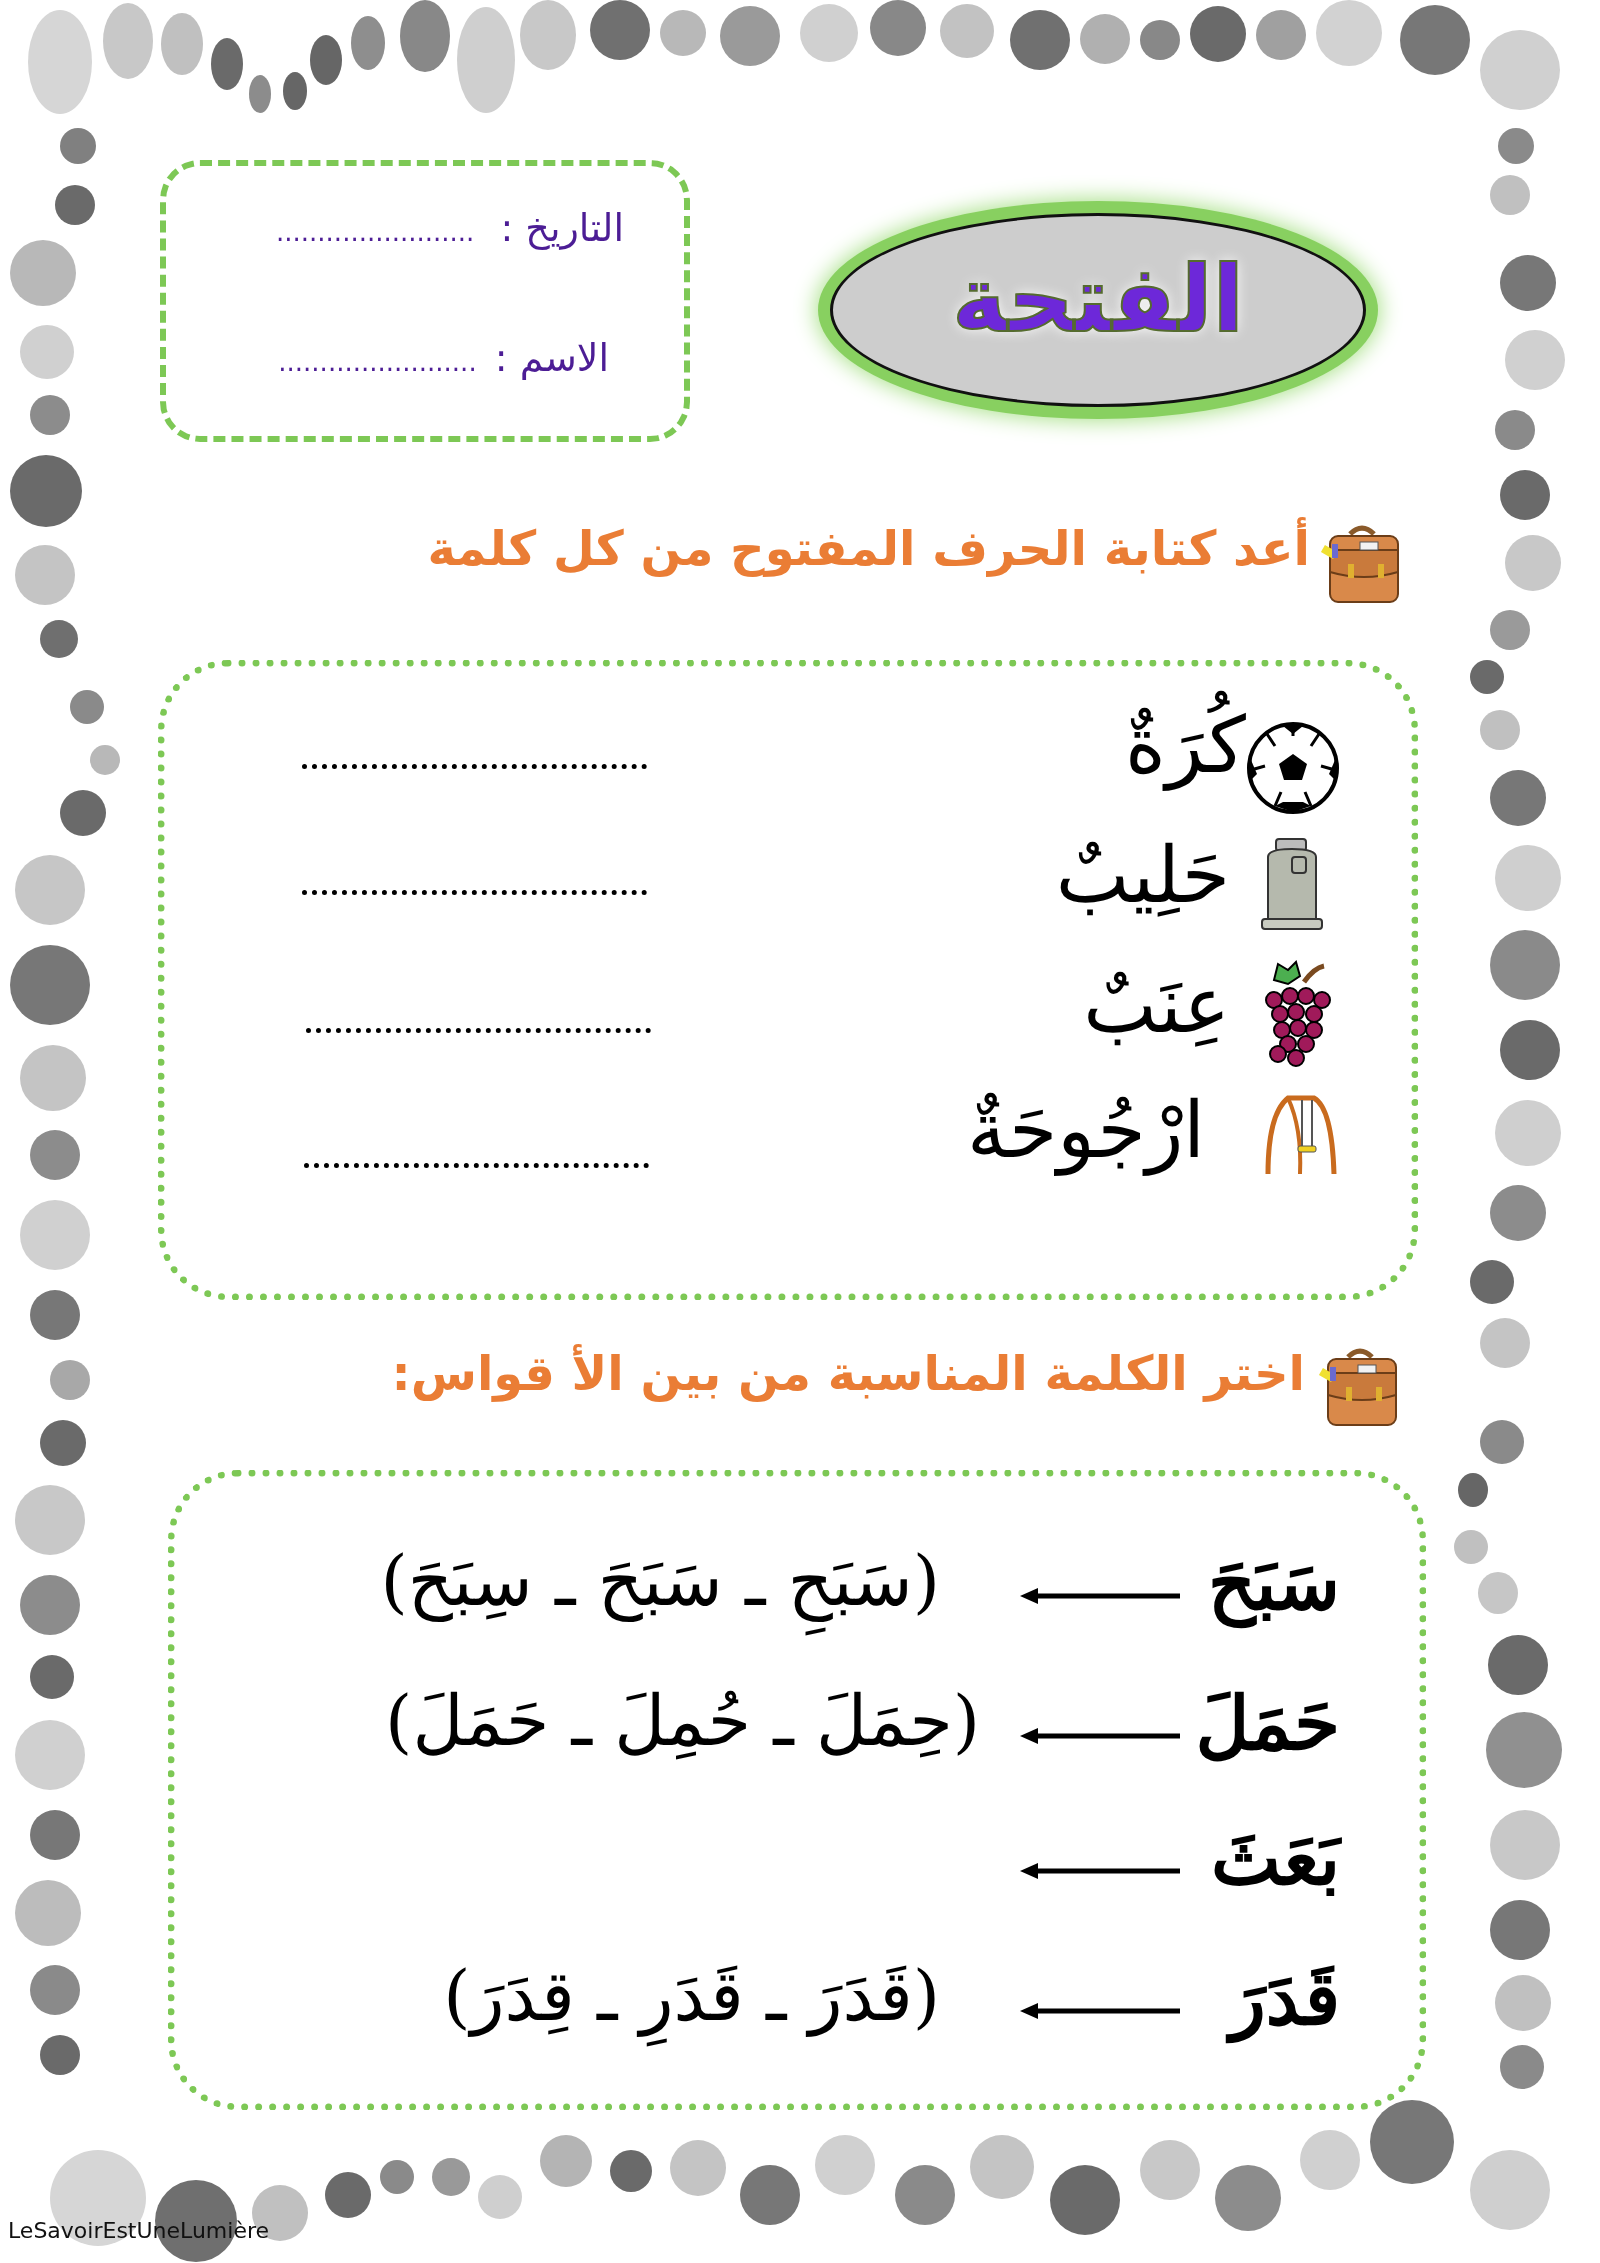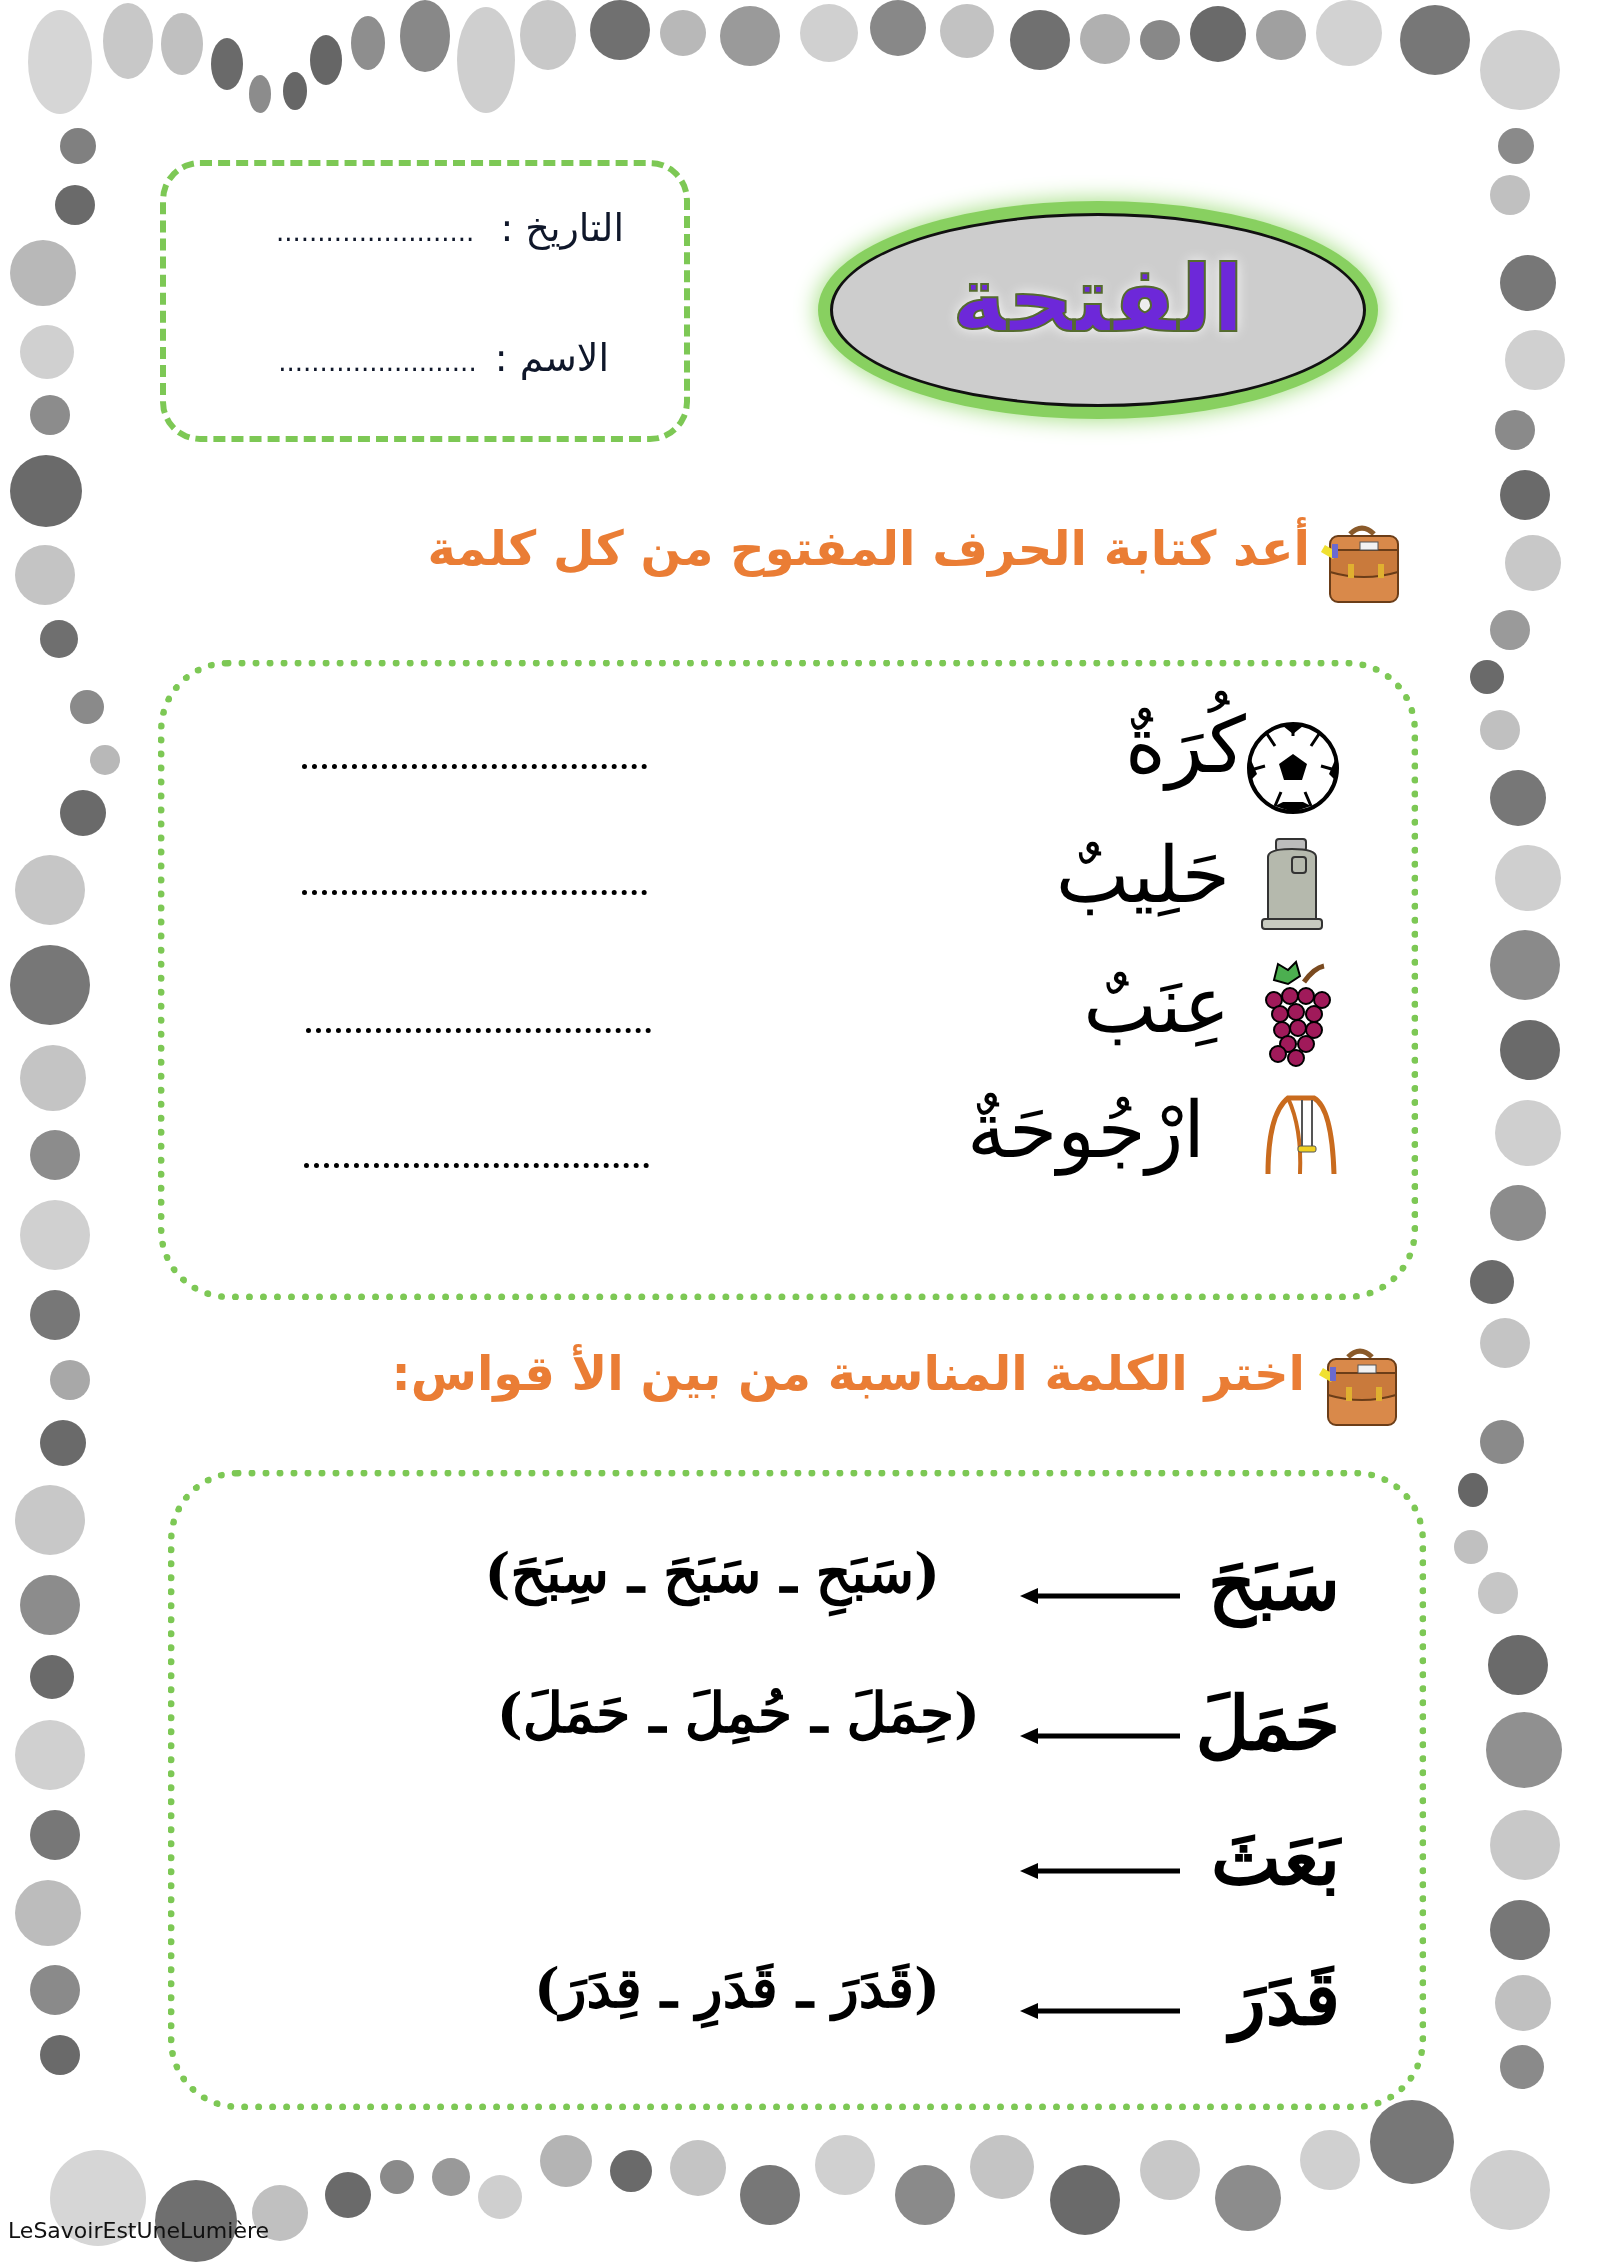--- a/index.html
+++ b/index.html
@@ -1,36 +1,36 @@
 <!DOCTYPE html>
 <html><head>
 <meta charset="utf-8">
 <style>
   html, body { margin:0; padding:0; }
   body { width:1600px; height:2263px; position:relative; background:#ffffff; overflow:hidden;
          font-family:"DejaVu Sans", sans-serif; }
   .dot { position:absolute; border-radius:50%; }
   .info-box { position:absolute; left:160px; top:160px; width:530px; height:282px;
               border:6px dashed #7dc855; border-radius:40px; box-sizing:border-box; }
-  .info-row { position:absolute; right:60px; direction:rtl; font-size:38px; color:#0f172a; white-space:nowrap; }
+  .info-row { position:absolute; right:60px; direction:rtl; font-size:38px; color:#4c1d95; white-space:nowrap; }
   .info-row .dots { letter-spacing:2px; font-size:26px; }
   .title-oval { position:absolute; left:830px; top:213px; width:530px; height:188px; border-radius:50%;
                 background:#cdcdcd; border:3px solid #111; box-shadow:0 0 0 12px #88d060, 0 0 22px 14px #a8e088; }
   .title-text { position:absolute; left:0; right:0; top:30px; text-align:center; font-size:92px; font-weight:bold;
                 color:#6d28d9; -webkit-text-stroke:2px #556b2f; direction:rtl; text-shadow:0 0 14px #fff; }
   .heading { position:absolute; direction:rtl; color:#ea7d35; font-weight:bold; font-size:48px; white-space:nowrap; }
   .bag { position:absolute; width:86px; height:92px; }
   .ex-box { position:absolute; border:7px dotted #7dc855; border-radius:70px; box-sizing:border-box; }
   .word { position:absolute; direction:rtl; font-family:"DejaVu Serif", serif; font-size:78px; color:#000; white-space:nowrap; }
   .write-line { position:absolute; height:0; border-top:5px dotted #000; }
   .pic { position:absolute; }
   .choice-row { position:absolute; left:300px; width:1040px; height:110px; direction:rtl; }
   .choice-word { position:absolute; right:0; top:0; font-family:"DejaVu Serif", serif; font-size:74px; font-weight:bold; }
   .choice-arrow { position:absolute; right:160px; top:46px; width:160px; height:20px; }
-  .choice-opts { position:absolute; right:400px; top:0; font-family:"DejaVu Serif", serif; font-size:55px; font-weight:bold; white-space:nowrap; }
+  .choice-opts { position:absolute; right:400px; top:0; font-family:"DejaVu Serif", serif; font-size:70px; font-weight:normal; white-space:nowrap; }
   .footer { position:absolute; left:8px; top:2218px; font-family:"DejaVu Sans", sans-serif; font-size:22px; color:#111; }
 </style>
 </head>
 <body>
 
 <div>
 
   <div class="dot" style="left:28px;top:10px;width:64px;height:104px;background:#d6d6d6"></div>
   <div class="dot" style="left:103px;top:3px;width:50px;height:76px;background:#c8c8c8"></div>
   <div class="dot" style="left:161px;top:13px;width:42px;height:62px;background:#c0c0c0"></div>

